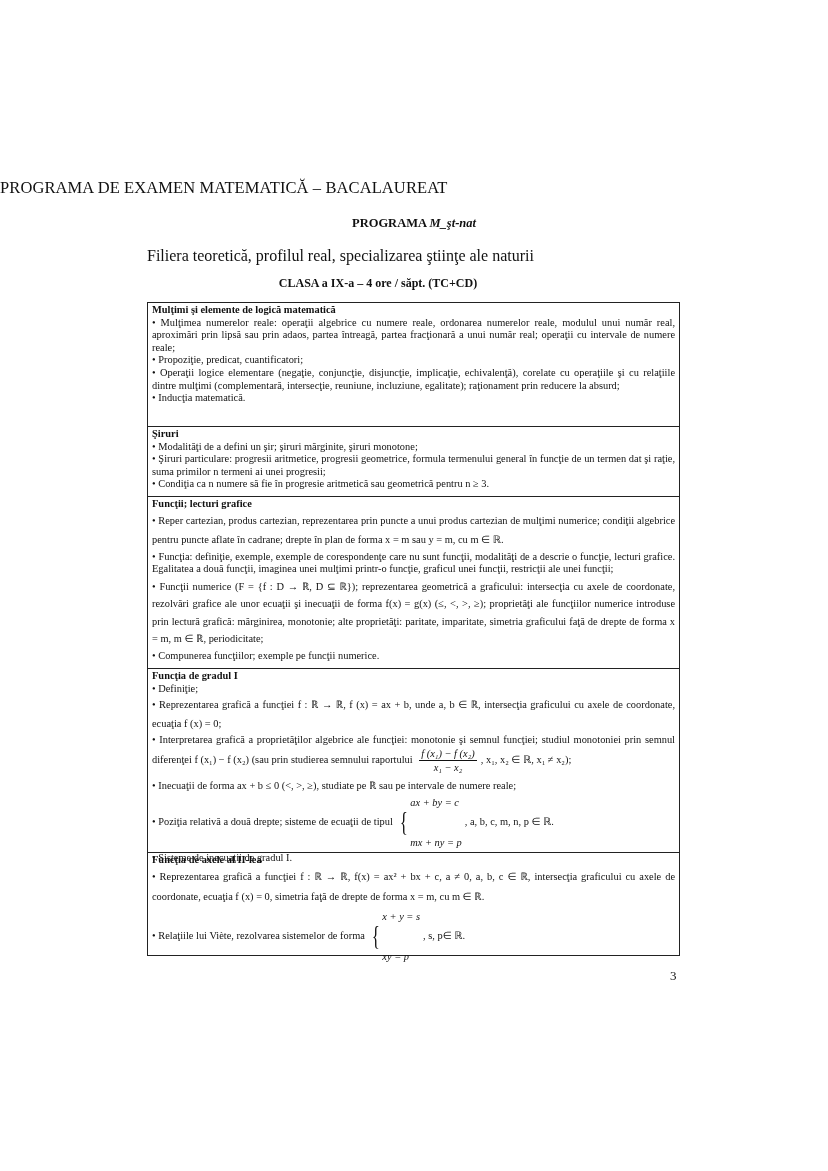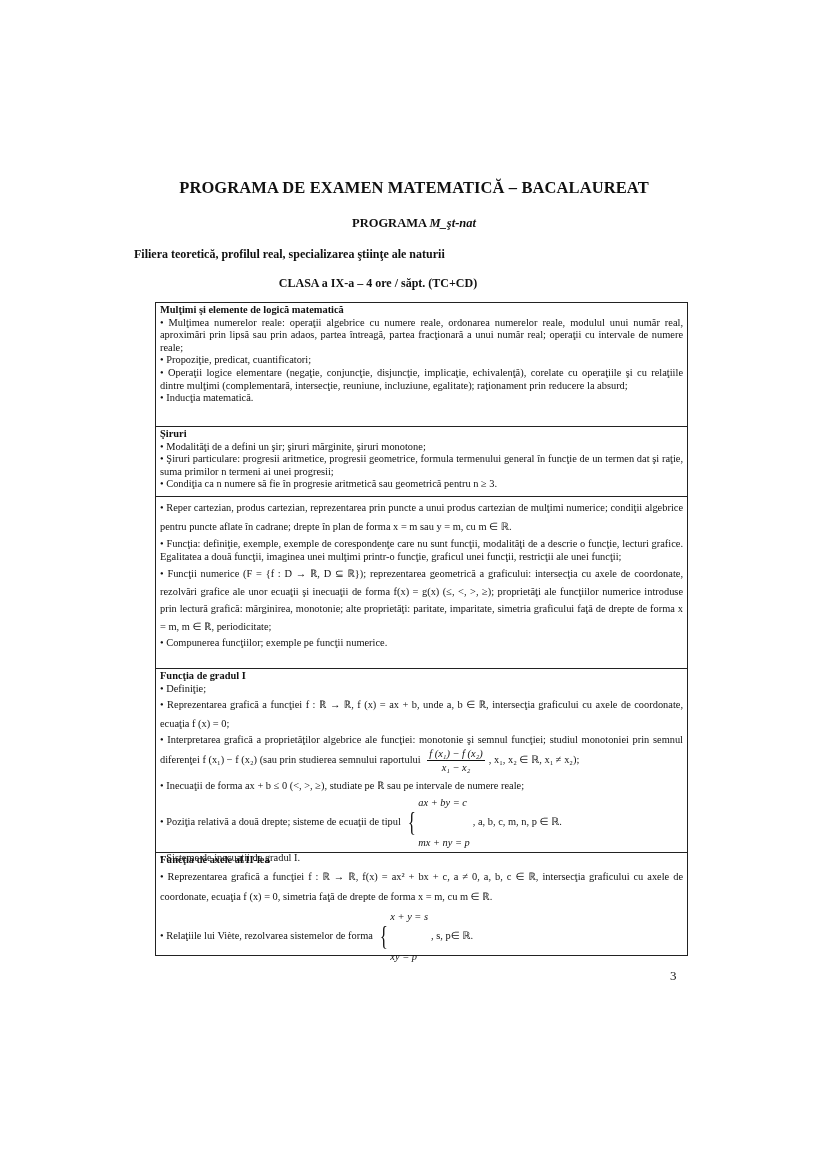--- a/index.html
+++ b/index.html
@@ -1,22 +1,22 @@
 <!DOCTYPE html>
 <html><head>
 <meta charset="utf-8">
 <style>
   html, body { margin:0; padding:0; }
   body { width:828px; height:1171px; background:#ffffff; position:relative; font-family:"Liberation Serif", serif; color:#111; overflow:hidden; }
-  .title { position:absolute; top:178px; left:0; width:828px; text-align:center; font-weight:bold; font-size:16.5px; letter-spacing:0.1px; }
+  .title { position:absolute; top:178px; left:0; width:828px; text-align:left; font-weight:normal; font-size:16.5px; letter-spacing:0.1px; }
   .subtitle { position:absolute; top:216px; left:0; width:828px; text-align:center; font-weight:bold; font-size:12.5px; }
   .subtitle i { }
-  .filiera { position:absolute; top:247px; left:134px; font-weight:bold; font-size:12px; }
+  .filiera { position:absolute; top:247px; left:147px; font-weight:normal; font-size:16px; }
   .clasa { position:absolute; top:276px; left:0; width:756px; text-align:center; font-weight:bold; font-size:12px; }
-  .table { position:absolute; top:302px; left:155px; width:531px; border:1.5px solid #222; }
+  .table { position:absolute; top:302px; left:147px; width:531px; border:1.5px solid #222; }
   .section { border-bottom:1.5px solid #222; padding:1px 4px 1px 4px; font-size:10.4px; line-height:12.6px; text-align:justify; }
   .section:last-child { border-bottom:none; }
   .sec-head { font-weight:bold; }
   .item { margin:0; }
   .item.tall { line-height:20px; }
   .item.sys { display:flex; align-items:center; padding:3px 0; }
   .brace { display:inline-flex; align-items:center; margin:0 3px 0 4px; }
   .brace-sym { font-size:28px; line-height:28px; font-weight:lighter; transform:scaleX(0.6); }
   .brace-lines { display:inline-flex; flex-direction:column; font-style:italic; line-height:13px;gap:27px; }
   .frac { display:inline-flex; flex-direction:column; align-items:center; vertical-align:middle; margin:0 4px; font-style:italic; line-height:13px; }
@@ -42,20 +42,21 @@
   </div>
 
   <div class="section" style="height:67px;">
     <div class="sec-head">Şiruri</div>
     <div class="item">• Modalităţi de a defini un şir; şiruri mărginite, şiruri monotone;</div>
     <div class="item">• Şiruri particulare: progresii aritmetice, progresii geometrice, formula termenului general în funcţie de un termen dat şi raţie, suma primilor n termeni ai unei progresii;</div>
     <div class="item">• Condiţia ca n numere să fie în progresie aritmetică sau geometrică pentru n ≥ 3.</div>
   </div>
 
   <div class="section" style="height:169px;">
+    <div class="sec-head">Funcţii; lecturi grafice</div>
     <div class="item tall" style="line-height:19px;">• Reper cartezian, produs cartezian, reprezentarea prin puncte a unui produs cartezian de mulţimi numerice; condiţii algebrice pentru puncte aflate în cadrane; drepte în plan de forma x = m sau y = m, cu m ∈ ℝ.</div>
     <div class="item" style="margin-top:2px;">• Funcţia: definiţie, exemple, exemple de corespondenţe care nu sunt funcţii, modalităţi de a descrie o funcţie, lecturi grafice. Egalitatea a două funcţii, imaginea unei mulţimi printr-o funcţie, graficul unei funcţii, restricţii ale unei funcţii;</div>
     <div class="item tall" style="line-height:17.5px;margin-top:2px;">• Funcţii numerice (F = {f : D → ℝ, D ⊆ ℝ}); reprezentarea geometrică a graficului: intersecţia cu axele de coordonate, rezolvări grafice ale unor ecuaţii şi inecuaţii de forma f(x) = g(x) (≤, &lt;, &gt;, ≥); proprietăţi ale funcţiilor numerice introduse prin lectură grafică: mărginirea, monotonie; alte proprietăţi: paritate, imparitate, simetria graficului faţă de drepte de forma x = m, m ∈ ℝ, periodicitate;</div>
     <div class="item" style="margin-top:2px;">• Compunerea funcţiilor; exemple pe funcţii numerice.</div>
   </div>
 
   <div class="section" style="height:181px;">
     <div class="sec-head">Funcţia de gradul I</div>
     <div class="item">• Definiţie;</div>
     <div class="item tall" style="line-height:19px;">• Reprezentarea grafică a funcţiei f : ℝ → ℝ, f (x) = ax + b, unde a, b ∈ ℝ, intersecţia graficului cu axele de coordonate, ecuaţia f (x) = 0;</div>

